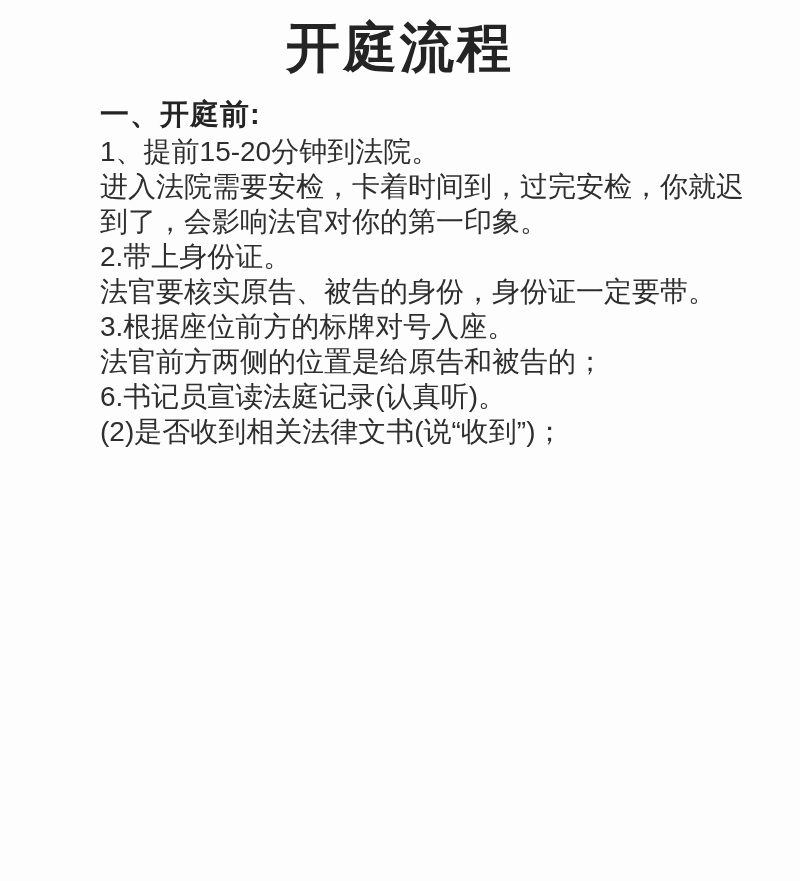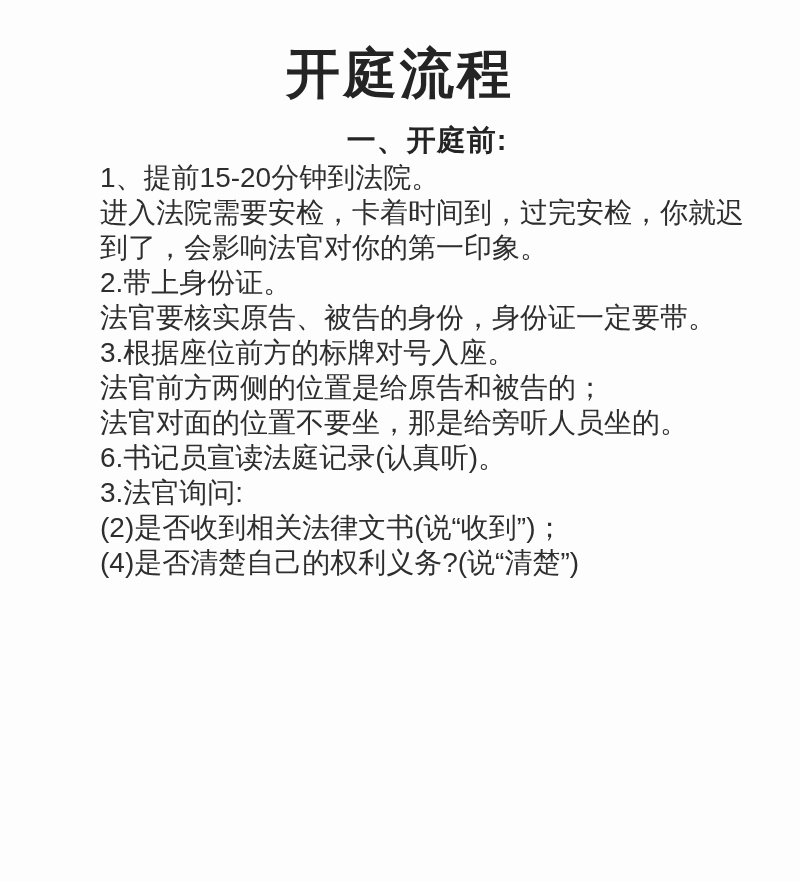--- a/index.html
+++ b/index.html
@@ -11,21 +11,21 @@
     background: #fdfdfd;
     font-family: "Liberation Sans", sans-serif;
   }
   .page {
     position: relative;
     width: 800px;
     height: 881px;
   }
   .title {
     margin: 0;
-    padding-top: 42px;
+    padding-top: 16px;
     padding-bottom: 16px;
     font-size: 54px;
     line-height: 62px;
     font-weight: 700;
     text-align: center;
     letter-spacing: 3px;
     color: #242424;
   }
   .content {
     margin-left: 100px;
@@ -36,38 +36,34 @@
     word-break: normal;
     line-break: strict;
     text-align: left;
   }
   .heading {
     font-size: 29px;
     line-height: 40px;
     font-weight: 700;
     color: #242424;
     letter-spacing: 1px;
-    text-align: center;
   }
   .para {
     font-weight: 400;
   }
 </style>
 </head>
 <body style="background: rgb(253, 253, 253);">
 
 <div class="page">
   <h1 class="title">开庭流程</h1>
   <div class="content" id="content" style="color: rgb(46, 46, 46);">
       <div class="heading">一、开庭前:</div>
       <div class="para">1、提前15-20分钟到法院。</div>
       <div class="para">进入法院需要安检，卡着时间到，过完安检，你就迟到了，会影响法官对你的第一印象。</div>
       <div class="para">2.带上身份证。</div>
       <div class="para">法官要核实原告、被告的身份，身份证一定要带。</div>
       <div class="para">3.根据座位前方的标牌对号入座。</div>
       <div class="para">法官前方两侧的位置是给原告和被告的；</div>
-      <div class="para">法官对面的位置不要坐，那是给旁听人员坐的。</div>
       <div class="para">6.书记员宣读法庭记录(认真听)。</div>
-      <div class="para">3.法官询问:</div>
       <div class="para">(2)是否收到相关法律文书(说“收到”)；</div>
-      <div class="para">(4)是否清楚自己的权利义务?(说“清楚”)</div>
     </div>
 </div>
 
 </body></html>

